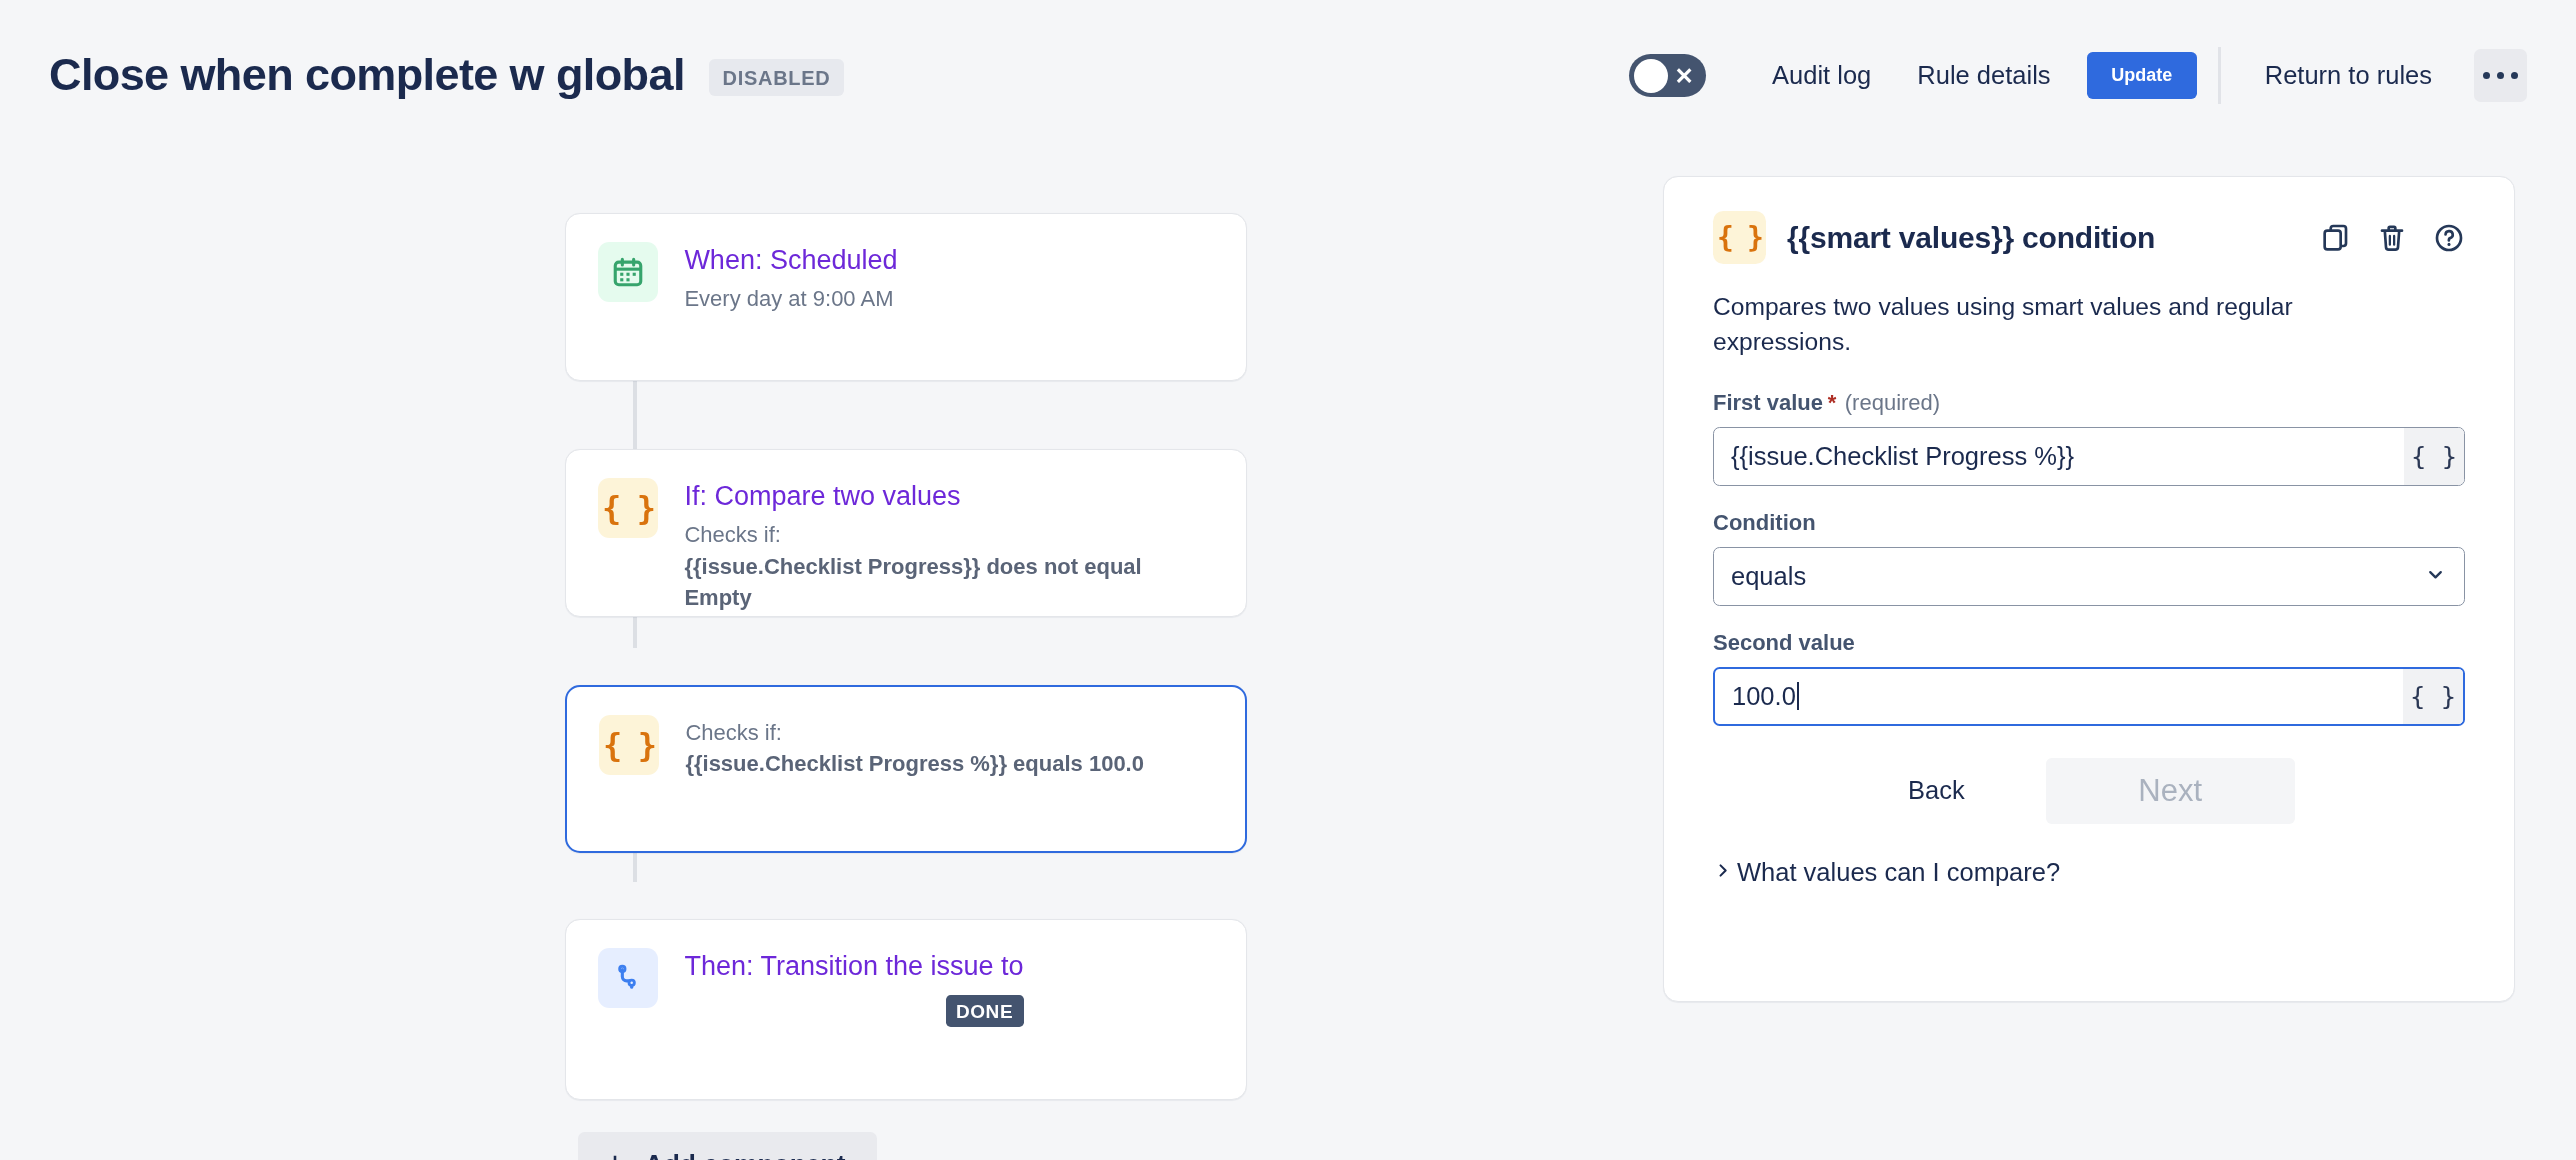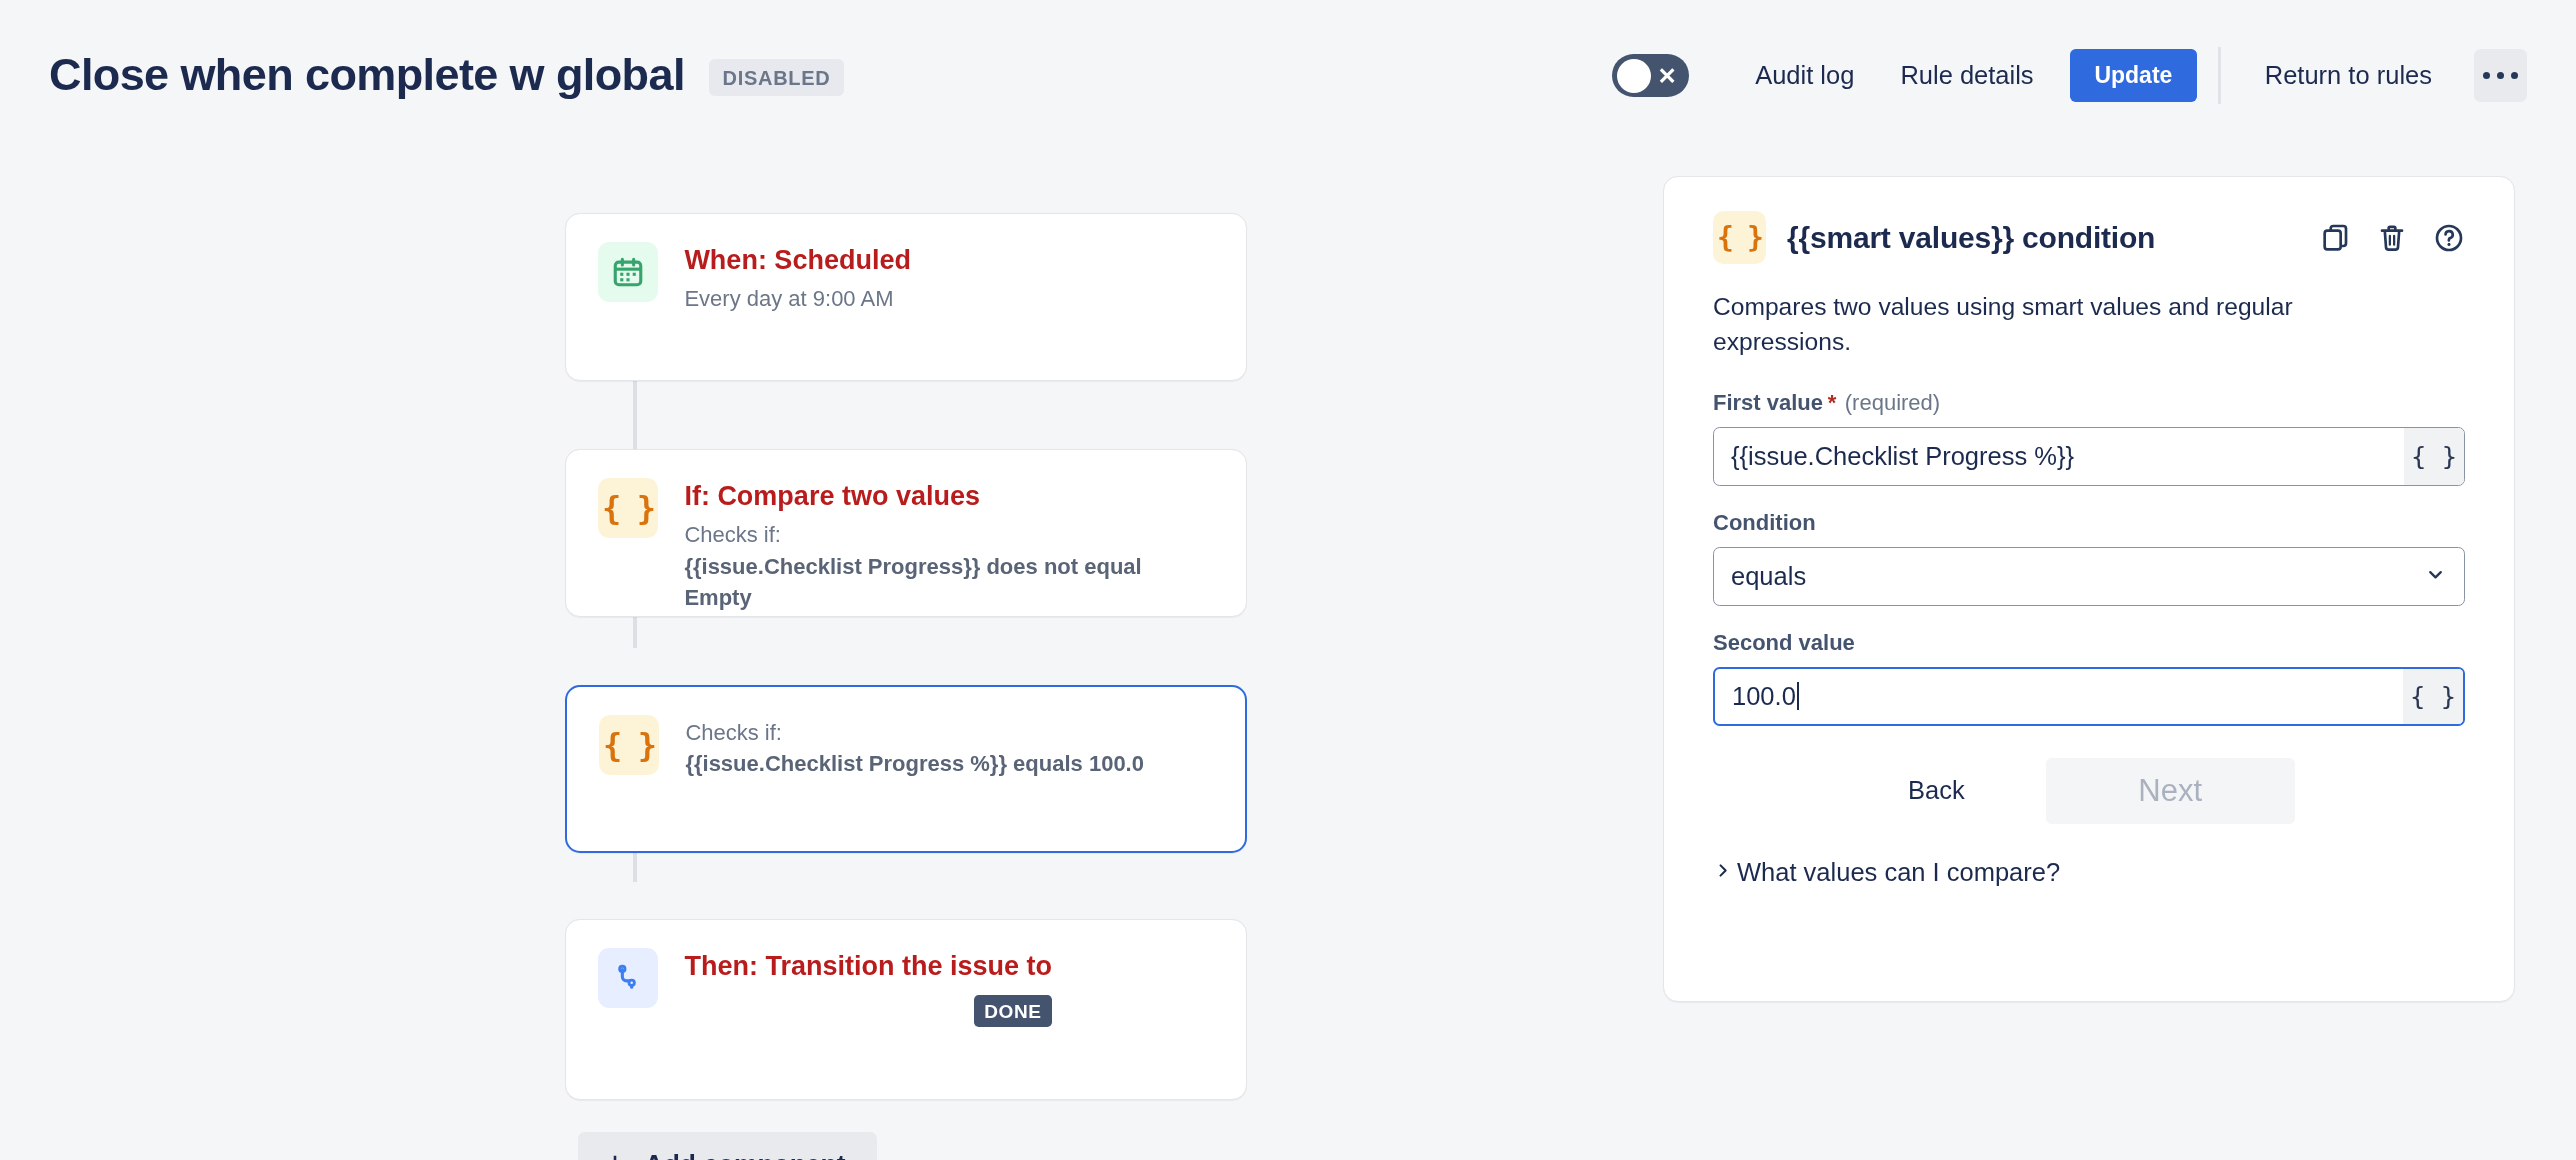--- a/index.html
+++ b/index.html
@@ -50,21 +50,21 @@
     transform: translateY(-50%);
     color: #ffffff; font-size: 23px; line-height: 1; font-weight: 600;
   }
   .hdr-link {
     font-size: 25.5px; color: #1b2a4e; font-weight: 400;
     padding: 11.3px 23px; border-radius: 4.7px; cursor: pointer;
     white-space: nowrap;
   }
   .hdr-btn-primary {
     background: #2f6ade; color: #ffffff;
-    font-size: 23px; font-weight: 600;
+    font-size: 18px; font-weight: 600;
     padding: 13.2px 24.6px; border-radius: 5.7px; cursor: pointer;
     border: none; white-space: nowrap;
     margin-left: 13.2px;
   }
   .hdr-divider {
     width: 2.8px; height: 57px; background: #e1e3e8;
     margin: 0 21px;
   }
   .more-btn {
     width: 53px; height: 53px; border-radius: 6.6px;
@@ -109,21 +109,21 @@
   .icon-green { background: #e5fbee; }
   .icon-yellow { background: #fdf4d8; }
   .icon-blue  { background: #e6eeff; }
   .icon-brace {
     color: #d9730d; font-size: 32px; font-weight: 700;
     letter-spacing: -1.9px; line-height: 1;
     font-family: "DejaVu Sans Mono", monospace;
   }
   .card-body { padding-top: 1.9px; }
   .card-title {
-    font-size: 27px; color: #b91c1c; font-weight: 700;
+    font-size: 27px; color: #6d28d9; font-weight: 400;
     line-height: 1.25; margin-bottom: 5.7px;
   }
   .card-sub {
     font-size: 22px; color: #6b7689; line-height: 1.42;
   }
   .card-sub b { color: #5a6477; font-weight: 700; }
   .done-badge {
     display: inline-block; margin-top: 5.7px;
     background: #44546f; color: #ffffff;
     font-size: 19px; font-weight: 700; letter-spacing: 0.6px;

